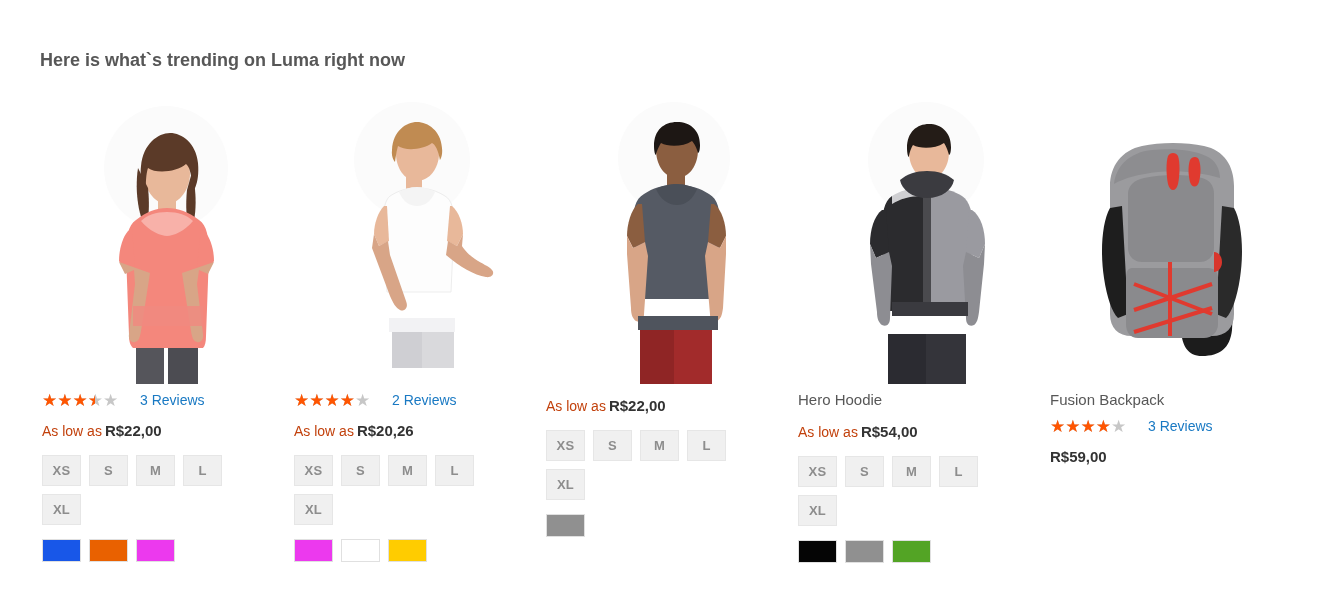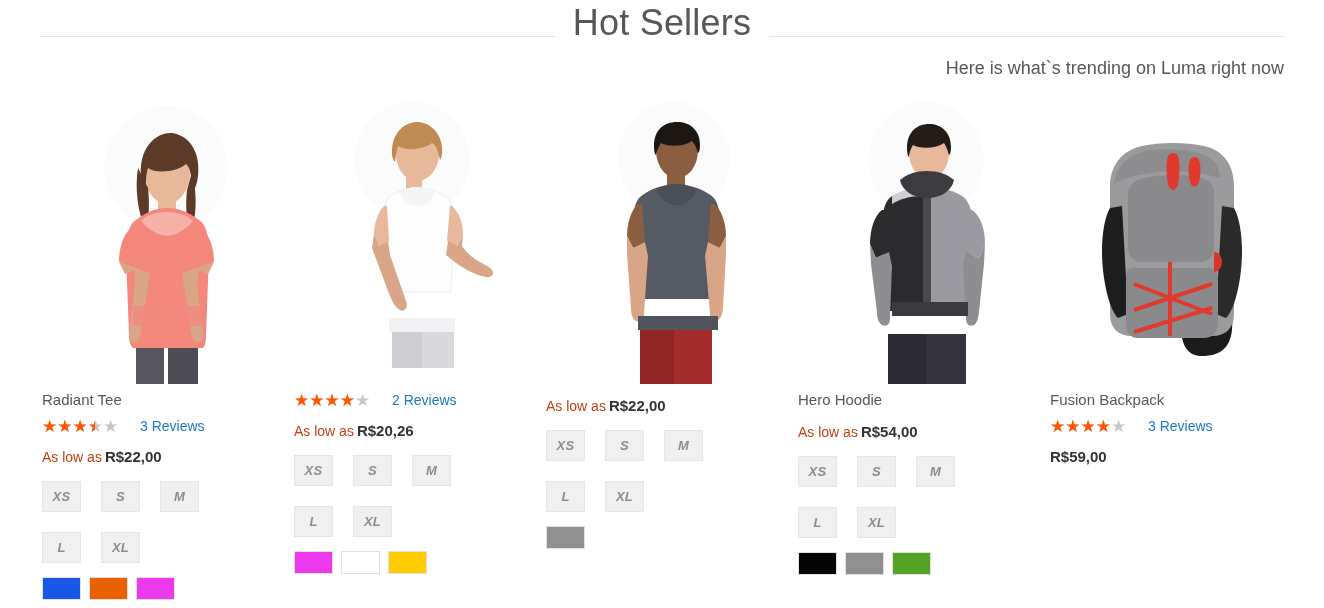--- a/index.html
+++ b/index.html
@@ -39,25 +39,25 @@
     background: #fff;
     font-size: 36px;
     font-weight: 300;
     line-height: 46px;
     color: #575757;
     letter-spacing: 0.2px;
     z-index: 2;
   }
   .block-subtitle {
     position: absolute;
-    left: 40px; top: 56px;
+    left: 40px; top: 48px;
     width: 1244px;
-    text-align: right;
+    text-align: left;
     font-size: 18px;
-    font-weight: 400;
+    font-weight: 700;
     line-height: 24px;
     color: #575757;
   }
 
   
   .products {
     position: absolute;
     left: 40px; top: 88px;
     width: 1262px;
     display: flex;
@@ -134,23 +134,22 @@
     white-space: nowrap;
   }
   .price-row .as-low-as { color: #c2410c; font-weight: 400; margin-right: 3px; }
   .price-row .price { color: #333333; font-weight: 700; font-size: 15px; }
 
   
   .swatch-block { margin-top: 14px; margin-left: 2px; }
   .size-list {
     display: flex;
     flex-wrap: wrap;
-    gap: 20px;
+    gap: 8px;
     width: 212px;
-    font-style: italic;
   }
   .size-sw {
     width: 39px; height: 31px;
     background: #f0f0f0;
     border: 1px solid #e6e6e6;
     color: #8d8d8d;
     font-size: 13px;
     font-weight: 700;
     line-height: 29px;
     text-align: center;
@@ -167,24 +166,20 @@
     width: 39px; height: 23px;
     border: 1px solid #e0e0e0;
     cursor: pointer;
   }
 </style>
 </head>
 <body>
 
 <div id="page">
 
-  <div class="block-title">
-    <div class="rule"></div>
-    <h2>Hot Sellers</h2>
-  </div>
 
   <div class="block-subtitle">Here is what`s trending on Luma right now</div>
 
   <div class="products" id="product-grid">
       <div class="product-item"><a class="photo"><svg width="252" height="296" viewBox="0 0 252 296">
       <rect width="252" height="296" fill="#fff"></rect>
       <circle cx="126" cy="80" r="62" fill="#fbfbfb"></circle>
       <rect x="96" y="236" width="28" height="60" fill="#55555b"></rect>
       <rect x="128" y="236" width="30" height="60" fill="#4c4c52"></rect>
       <path d="M104 86c0-14 9-25 23-25s23 11 23 25-10 30-23 30-23-16-23-30z" fill="#e8b89a"></path>
@@ -192,21 +187,21 @@
       <path d="M98 80c-4 26 2 52 8 60 5-16 2-40 2-40z" fill="#5b3a28"></path>
       <path d="M152 84c6 24 4 50-2 60-6-16-3-42-3-42z" fill="#5b3a28"></path>
       <rect x="118" y="112" width="18" height="20" fill="#e8b89a"></rect>
       <path d="M96 132c10-8 20-12 31-12s22 4 32 12c8 5 10 18 10 34l-3 82c0 6-1 10-3 12H93c-3-3-4-7-4-13l-3-81c0-16 2-29 10-34z" fill="#f4877c"></path>
       <path d="M101 133c8 10 20 15 26 15s18-5 26-15c-6-6-15-9-26-9s-20 3-26 9z" fill="#fff" opacity="0.35"></path>
       <path d="M88 143c-6 7-9 20-9 30l6 10 10-4-3-38z" fill="#f4877c"></path>
       <path d="M164 143c7 7 10 20 10 30l-6 10-11-4 4-38z" fill="#f4877c"></path>
       <path d="M79 174l6 12 9-4 1 14-6 50c-1 6 3 9 6 8 4-1 5-5 6-11l9-58z" fill="#d8a587"></path>
       <path d="M174 174l-6 12-9-4-2 14 6 50c1 6-3 9-6 8-4-1-5-5-6-11l-9-58z" fill="#d8a587"></path>
       <rect x="93" y="218" width="70" height="20" fill="#f08a80" opacity="0.85"></rect>
-    </svg></a><div class="name"><a class="name-link">Radiant Tee</a></div><div class="rating-row">
+    </svg></a><div class="rating-row">
           <div class="stars">
             <span class="empty">★★★★★</span>
             <span class="full" style="width: 60%;">★★★★★</span>
           </div>
           <a class="reviews-link">3 Reviews</a>
         </div><div class="price-row"><span class="as-low-as">As low as</span><span class="price">R$22,00</span></div><div class="swatch-block">
           <div class="size-list">
             <div class="size-sw">XS</div>
             <div class="size-sw">S</div>
             <div class="size-sw">M</div>

